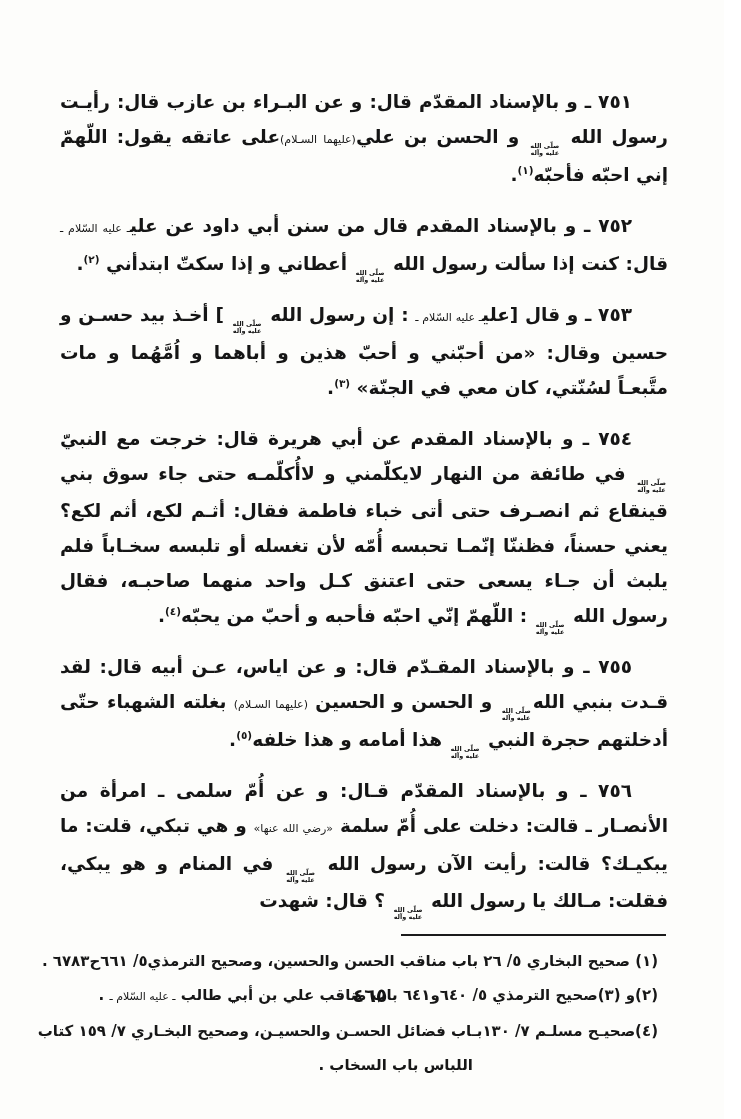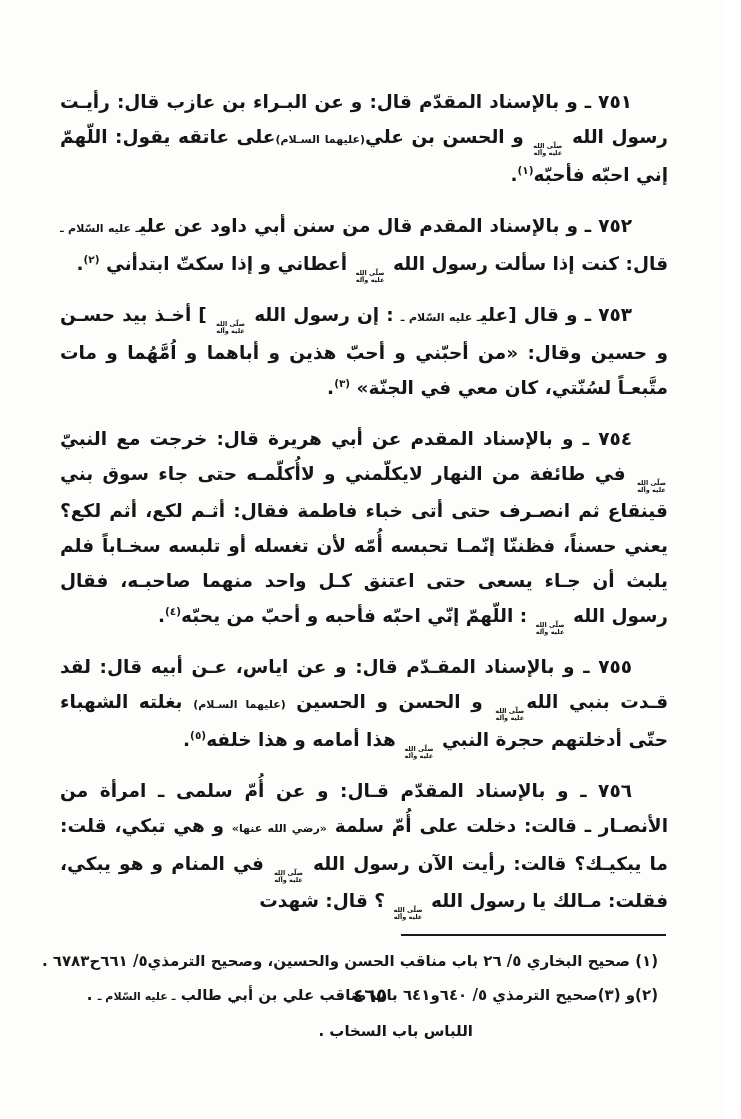--- a/index.html
+++ b/index.html
@@ -16,21 +16,21 @@
     margin:0 0 13px 0;
     font-size:18.5px;
     line-height:35px;
     font-weight:bold;
     color:#151515;
     text-align:justify;
     text-indent:36px;
   }
   .seg-small{
     font-size:11px;
-    font-weight:bold;
+    font-weight:normal;
   }
   .seg-sup{
     font-size:10.5px;
     position:relative;
     top:-7px;
     font-weight:bold;
   }
   .honorific{
     display:inline-flex;
     flex-direction:column;
@@ -111,16 +111,17 @@
           <span>عليه وآله</span>
         </span><span> في المنام و هو يبكي، فقلت: مـالك يا رسول الله </span><span class="honorific">
           <span>صلّى الله</span>
           <span>عليه وآله</span>
         </span><span> ؟ قال: شهدت</span></p>
     </div>
   <div class="footnotes content" id="footnotes" style="padding-top:0;padding-left:8px;">
     <div class="fn-sep"></div>
   <div class="fn-line"><span>(١) صحيح البخاري ٥/ ٢٦ باب مناقب الحسن والحسين، وصحيح الترمذي٥/ ٦٦١ح٦٧٨٣ .</span></div>
       <div class="fn-line"><span>(٢)و (٣)صحيح الترمذي ٥/ ٦٤٠و٦٤١ باب مناقب علي بن أبي طالب </span><span class="seg-small">ـ عليه السّلام ـ</span><span> .</span></div>
+      <div class="fn-line"><span>(٤)صحيـح مسلـم ٧/ ١٣٠بـاب فضائل الحسـن والحسيـن، وصحيح البخـاري ٧/ ١٥٩ كتاب</span></div>
       <div class="fn-line indent"><span>اللباس باب السخاب .</span></div>
     </div>
   <div class="page-number">٤٦٥</div>
 </div>
 
 </body></html>

